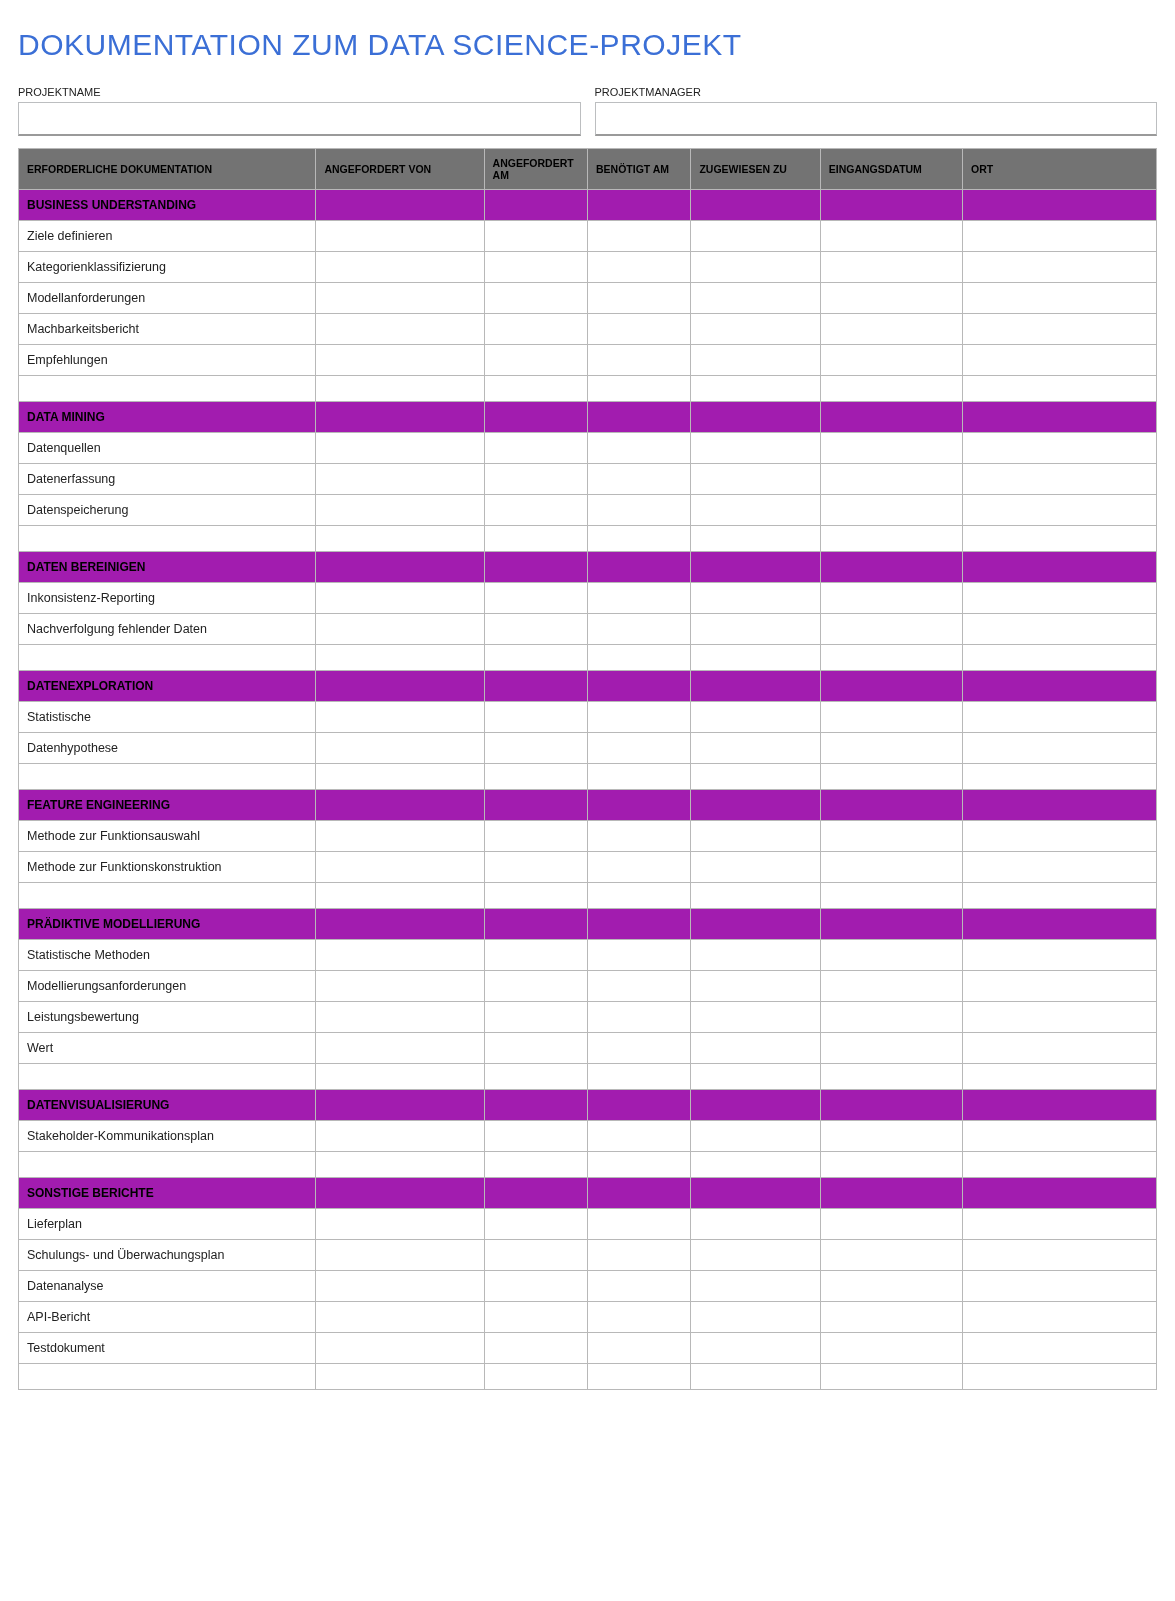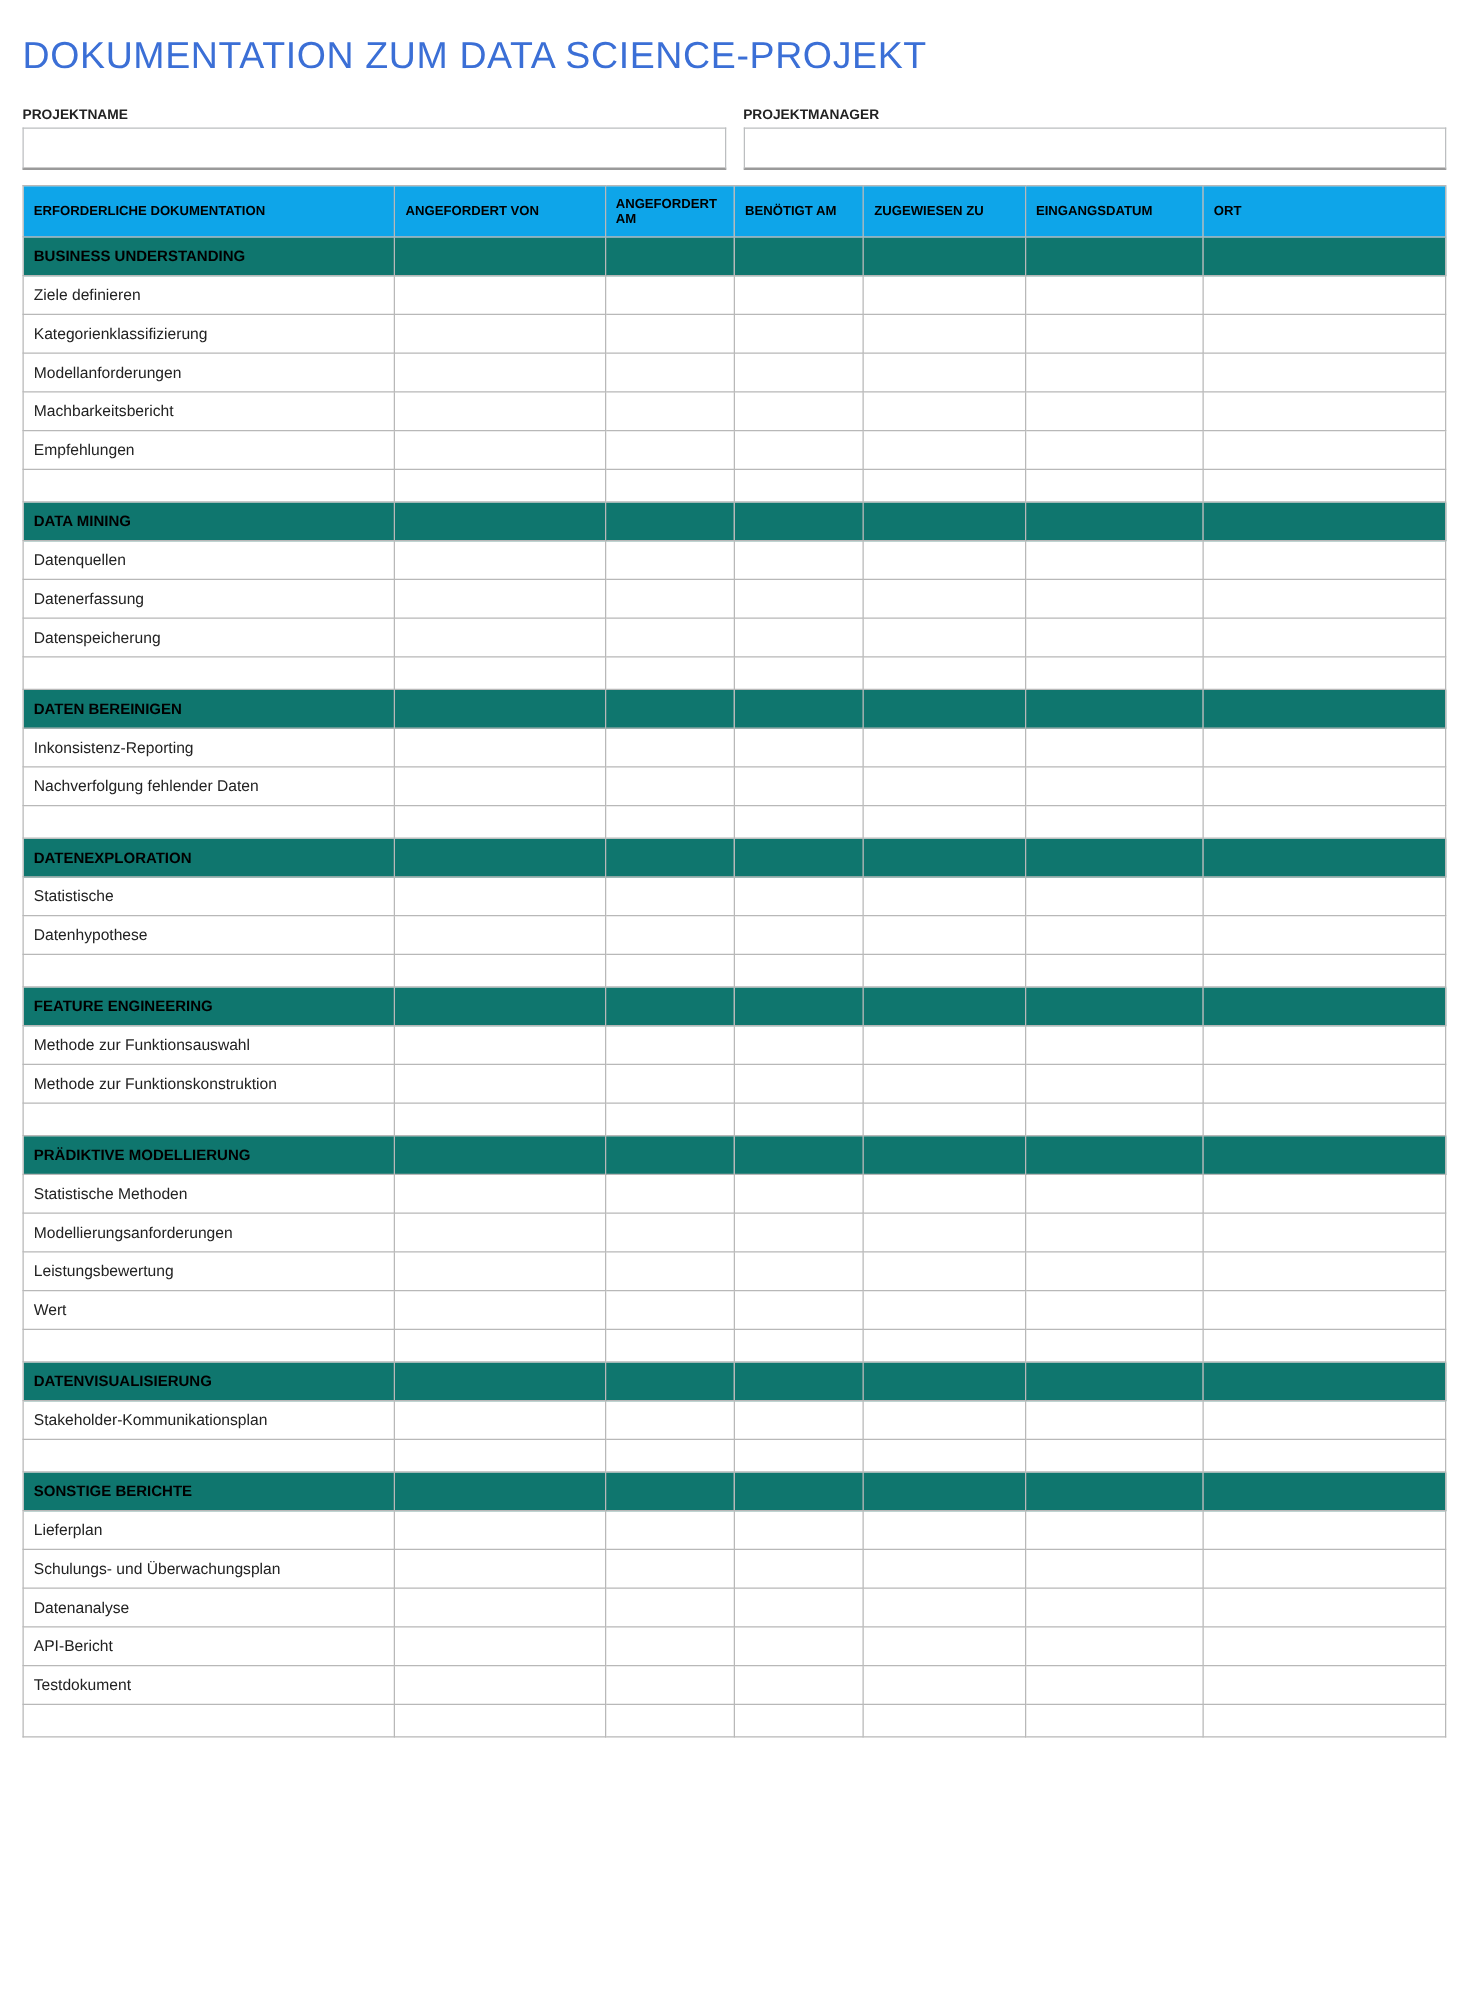--- a/index.html
+++ b/index.html
@@ -23,21 +23,21 @@
     margin-bottom: 12px;
   }
   .meta-col {
     flex: 1;
     display: flex;
     flex-direction: column;
   }
   .meta-label {
     font-size: 11px;
     margin-bottom: 4px;
-    font-weight: 700;
+    font-weight: 400;
     color: #222;
   }
   .meta-input {
     height: 34px;
     border: 1px solid #bcbec0;
     border-bottom: 2px solid #9a9a9a;
     background: #fff;
     padding: 4px 6px;
     font-size: 13px;
     outline: none;
@@ -50,27 +50,27 @@
   table.doc-table th,
   table.doc-table td {
     border: 1px solid #b8b8b8;
     font-size: 11px;
     padding: 8px 8px;
     text-align: left;
     vertical-align: middle;
     height: 30px;
   }
   table.doc-table th {
-    background: #0ea5e9;
+    background: #737373;
     font-weight: 700;
     font-size: 10.5px;
     height: 38px;
   }
   tr.section-row td {
-    background: #0f766e;
+    background: #a21caf;
     font-weight: 700;
     font-size: 12px;
   }
   tr.item-row td:first-child {
     font-size: 12.5px;
     font-weight: 400;
     color: #222;
     margin-top: 33px;
   }
   tr.blank-row td { height: 26px; }

